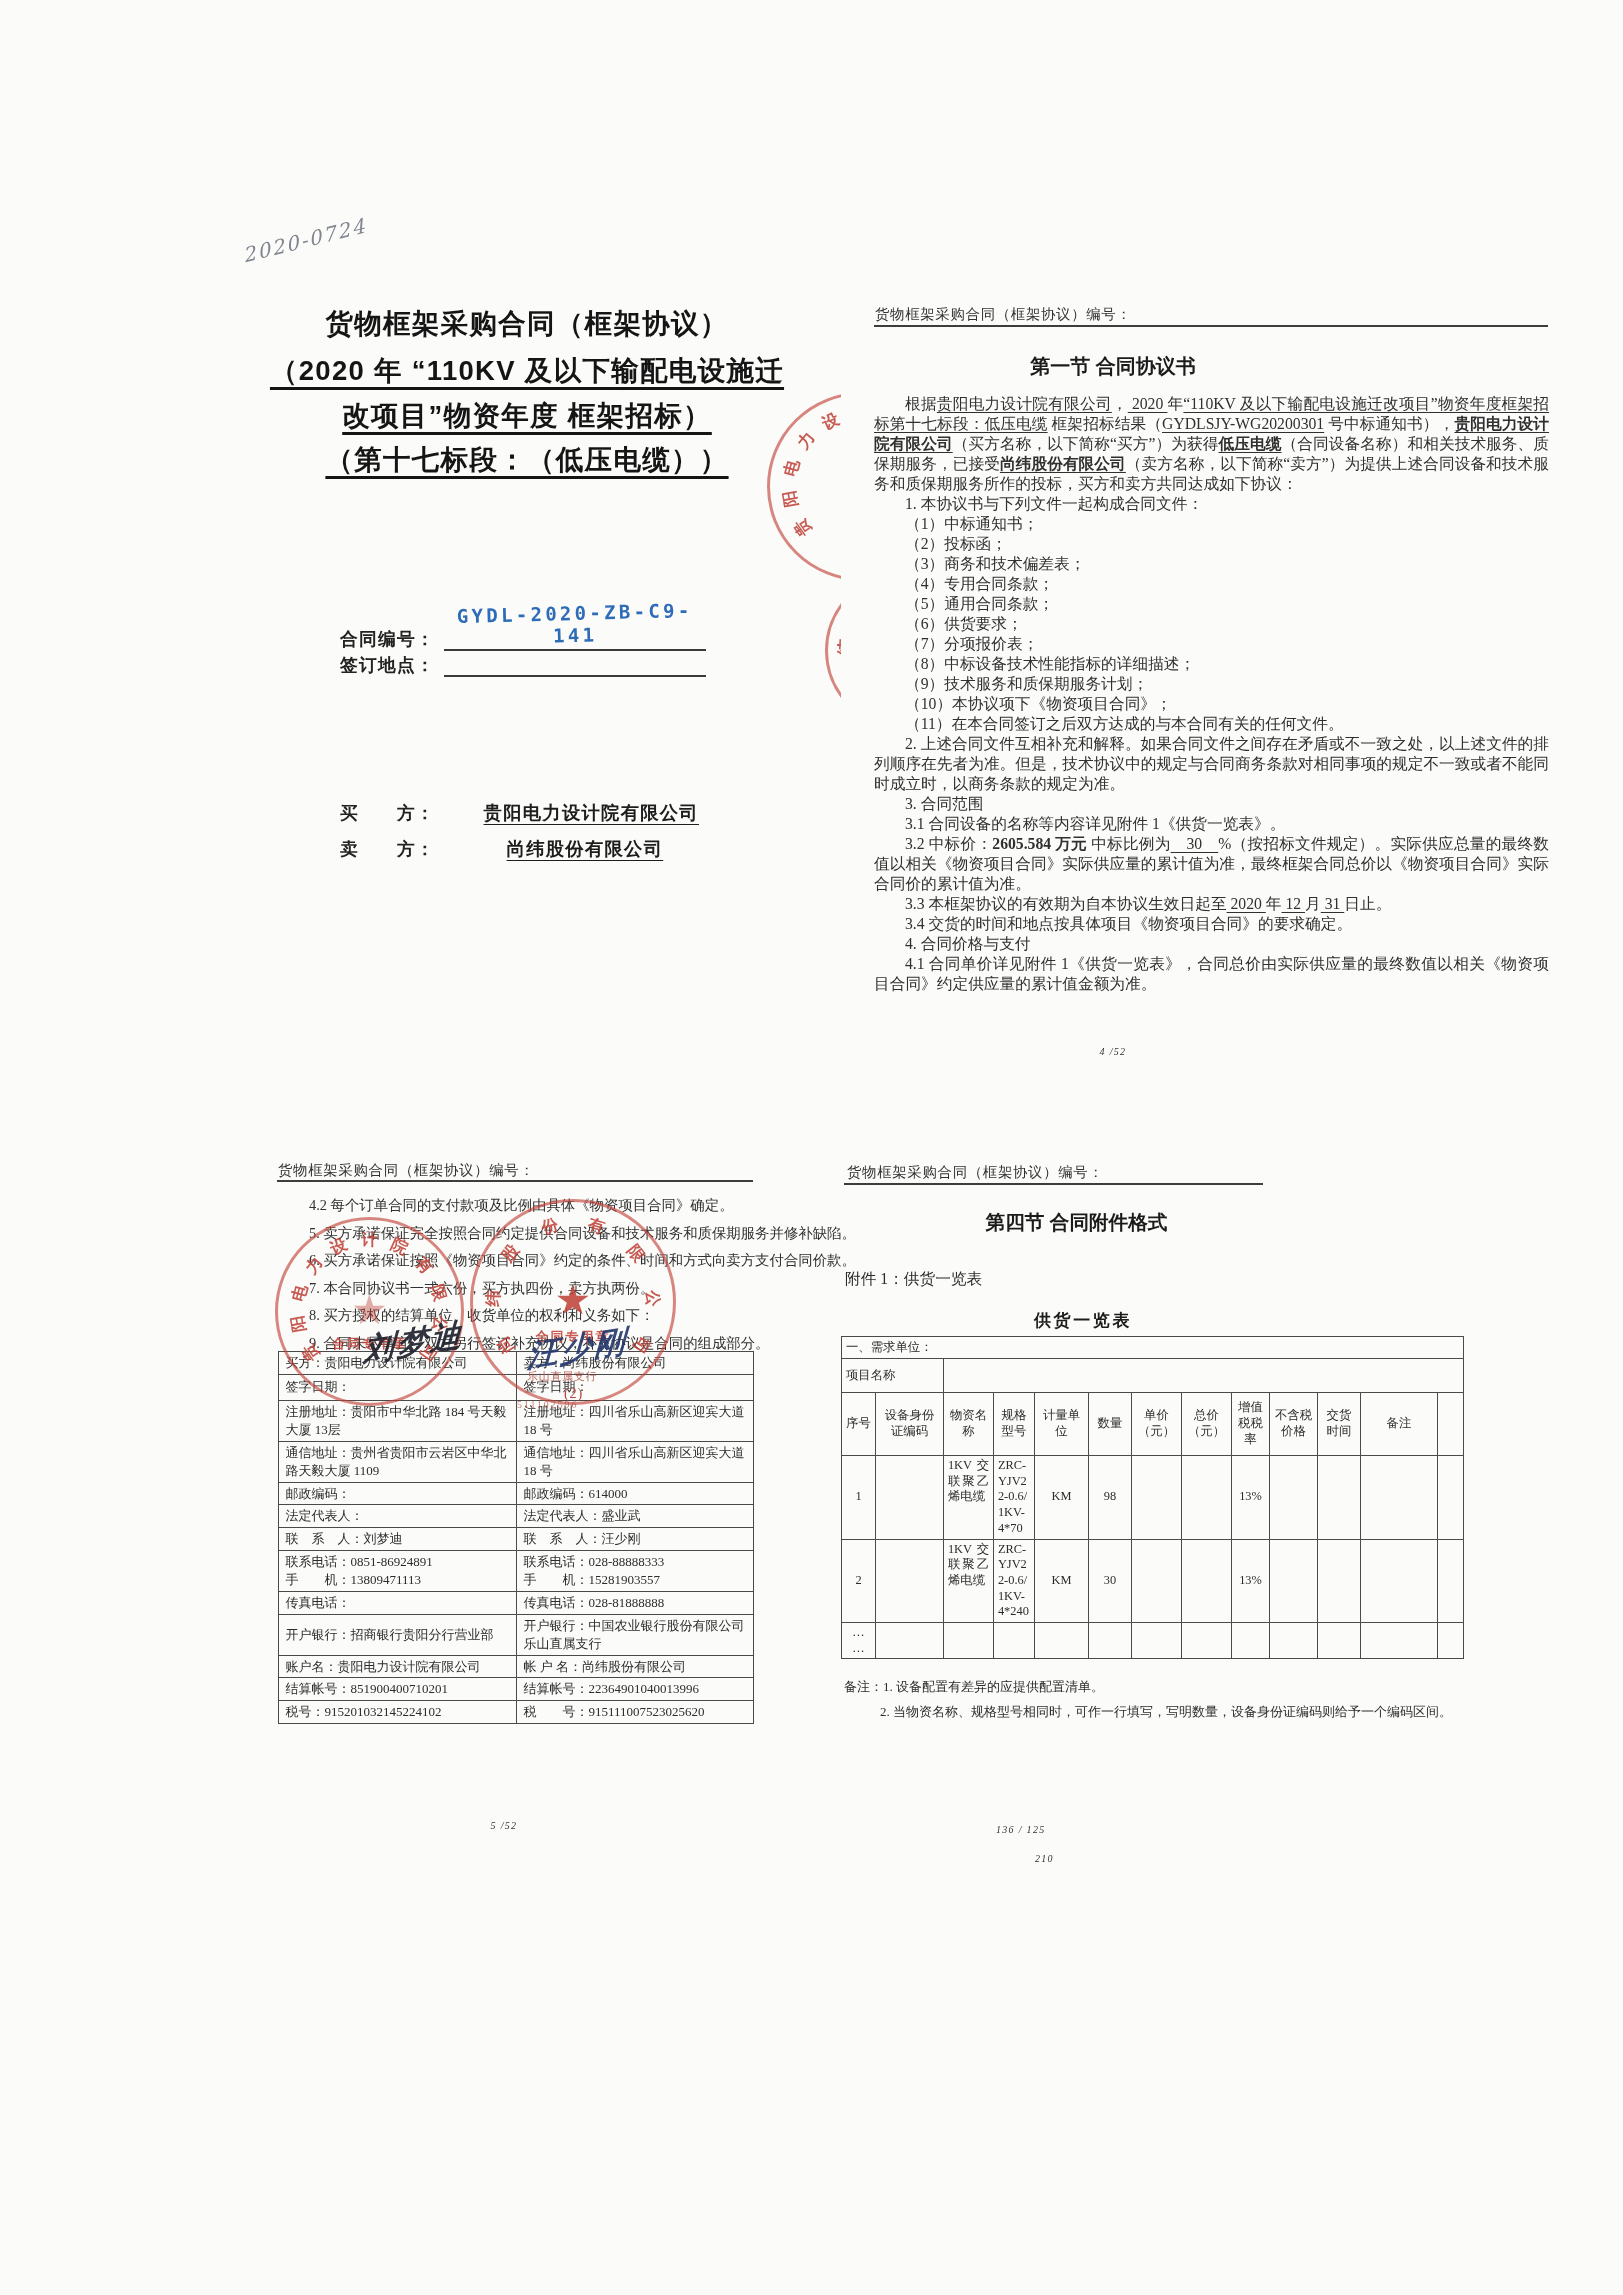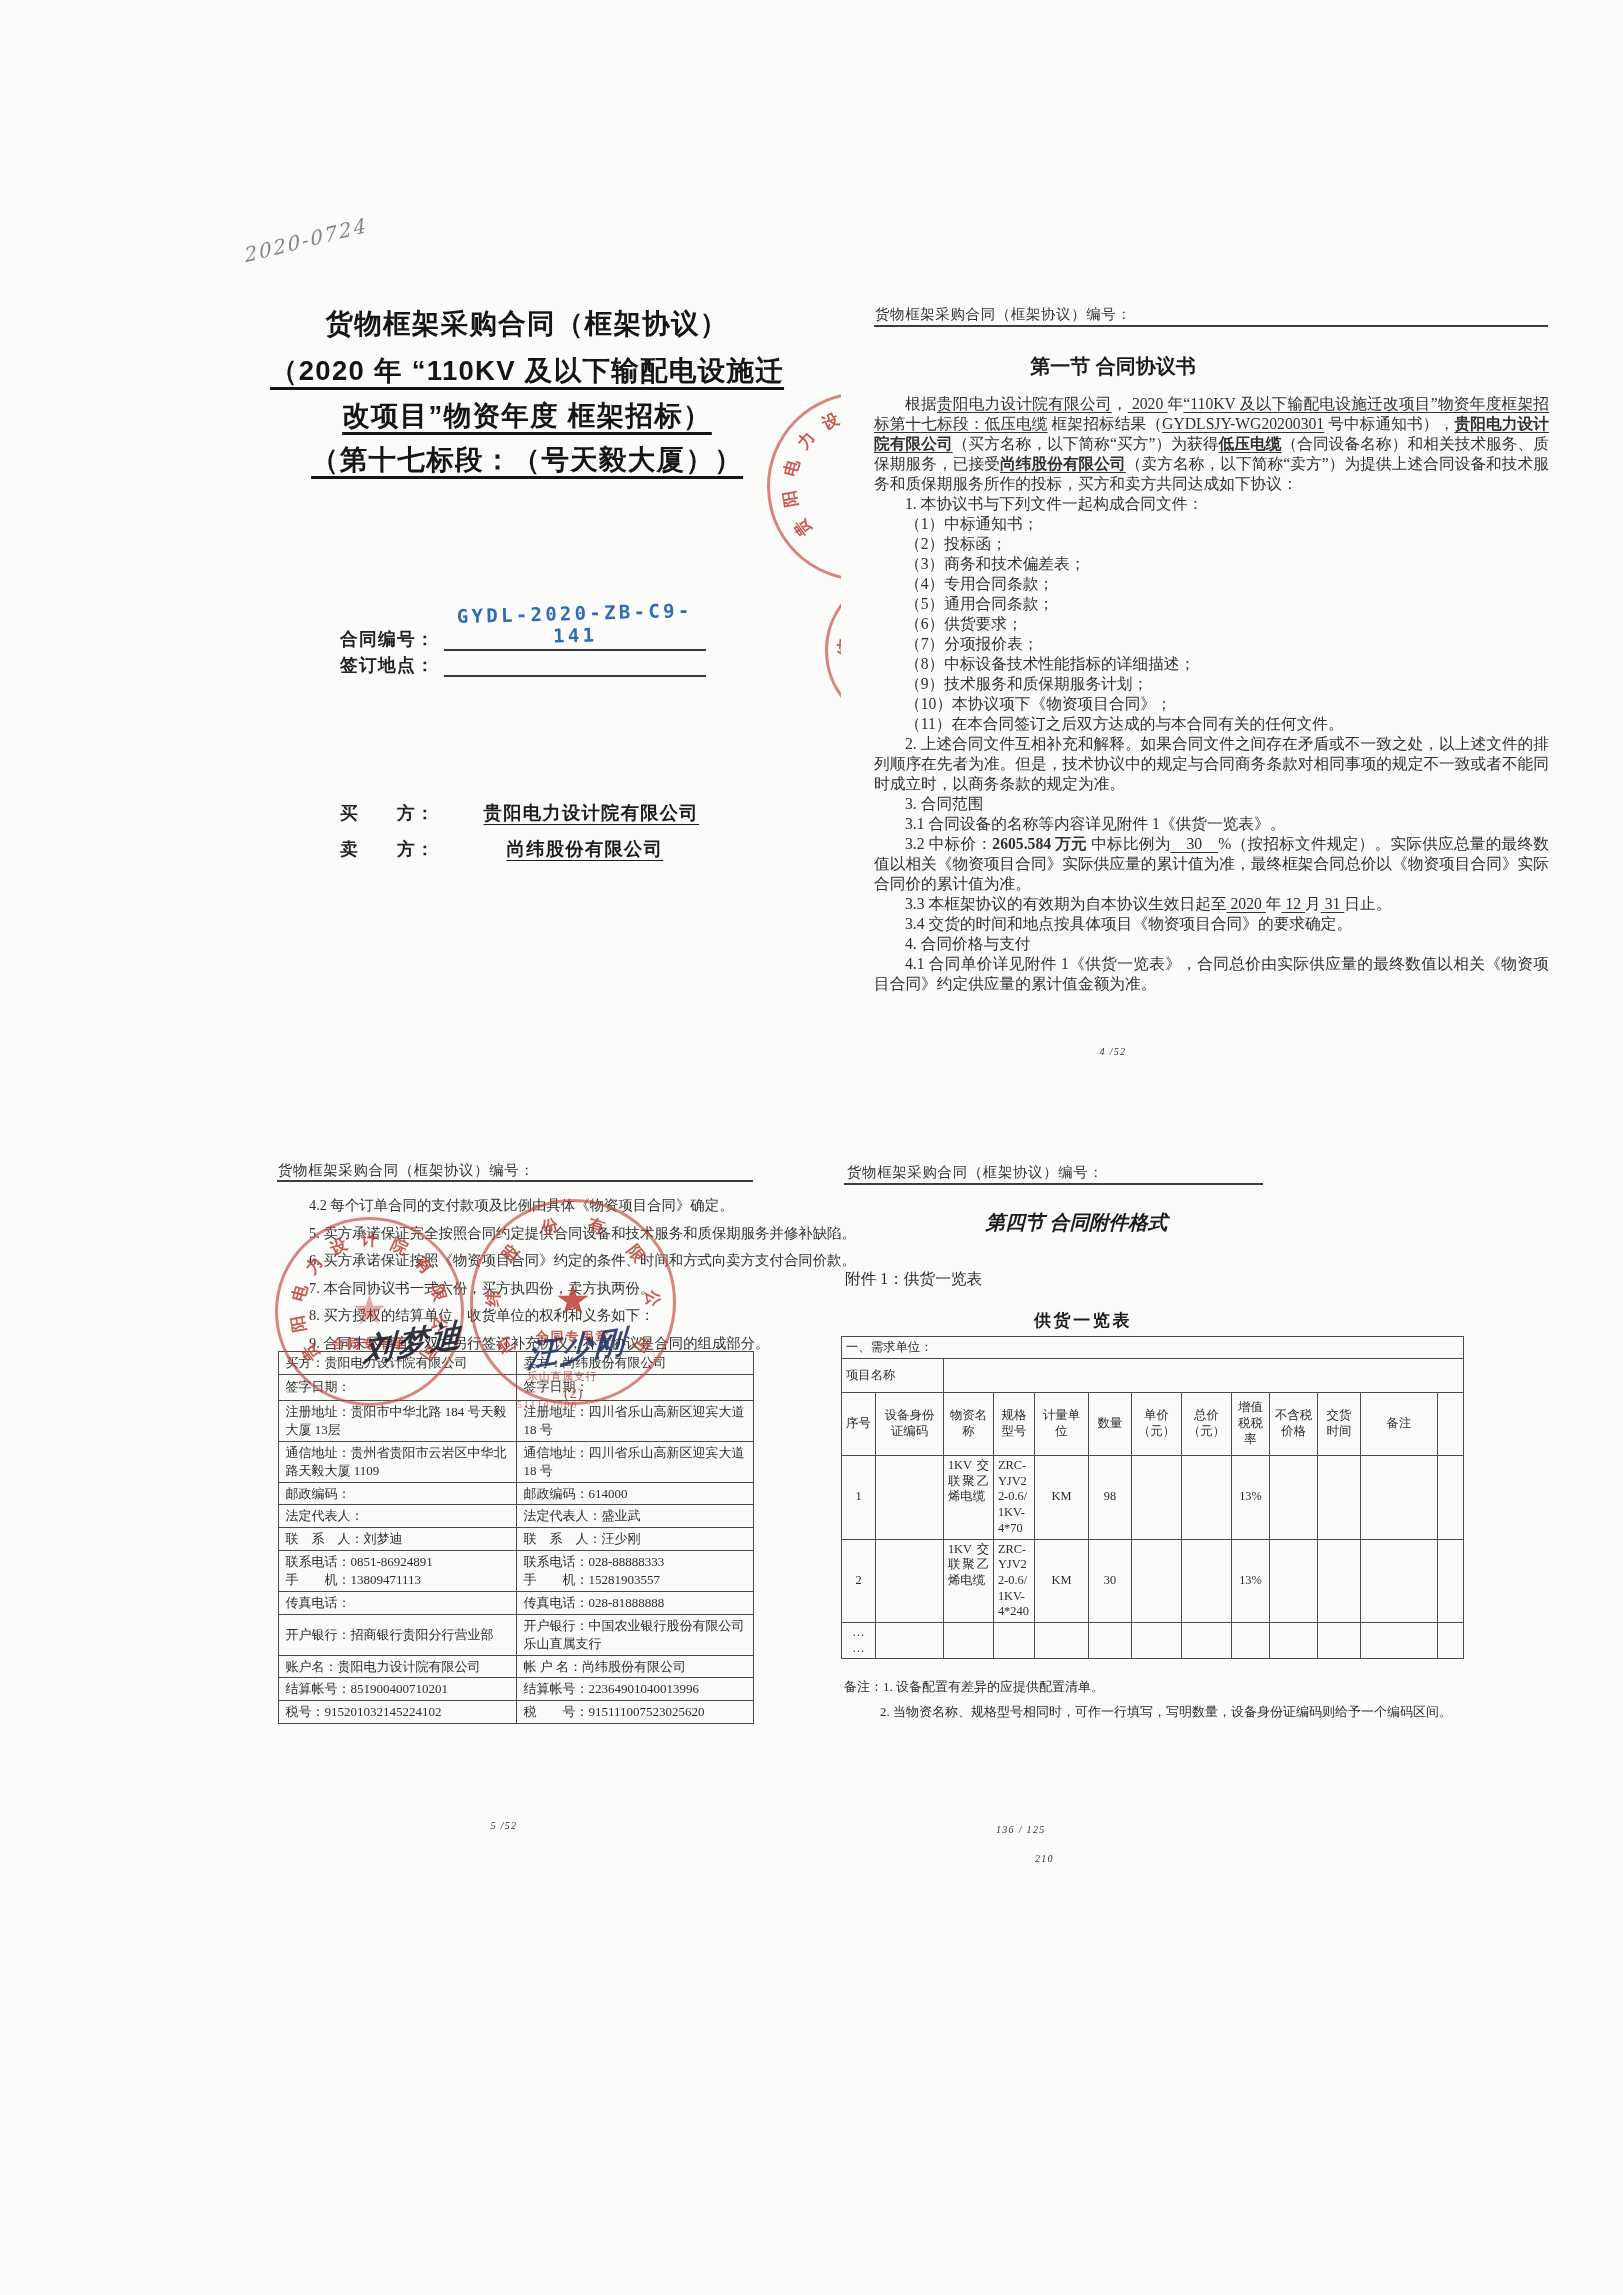--- a/index.html
+++ b/index.html
@@ -71,21 +71,21 @@
 </head>
 <body>
 
 <div id="canvas">
 
   <div class="abs handwriting" style="left:243px;top:228px;">2020-0724</div>
 
   <div class="abs cover-title" style="left:216px;top:306px;width:622px;">货物框架采购合同（框架协议）</div>
   <div class="abs cover-title" style="left:216px;top:353px;width:622px;"><span class="ulh">（2020 年 “110KV 及以下输配电设施迁</span></div>
   <div class="abs cover-title" style="left:216px;top:398px;width:622px;"><span class="ulh">改项目”物资年度 框架招标）</span></div>
-  <div class="abs cover-title" style="left:216px;top:442px;width:622px;"><span class="ulh">（第十七标段：（号天毅大厦））</span></div>
+  <div class="abs cover-title" style="left:216px;top:442px;width:622px;"><span class="ulh">（第十七标段：（低压电缆））</span></div>
 
   <div class="abs" style="left:340px;top:602px;">
     <span class="cover-lbl">合同编号：</span>
     <span class="fill" style="width:262px;margin-left:6.5px;"><span class="blue-code">GYDL-2020-ZB-C9-141</span></span>
   </div>
   <div class="abs" style="left:340px;top:649px;">
     <span class="cover-lbl">签订地点：</span>
     <span class="fill" style="width:262px;height:26px;margin-left:6.5px;"></span>
   </div>
 
@@ -259,21 +259,21 @@
   <div class="abs stamp-sub" style="left:517px;top:1399px;font-size:9.8px;opacity:.7;letter-spacing:2px;">511102596</div>
 
   <div class="sig" style="left:363px;top:1322px;color:#20242f;">刘梦迪</div>
   <div class="sig" style="left:527px;top:1328px;color:#273a6e;">汪少刚</div>
 
   <div class="abs footerpg" style="left:458px;top:1820px;width:92px;text-align:center;">5 /52</div>
 
   <div class="abs hdr" style="left:847px;top:1163px;">货物框架采购合同（框架协议）编号：</div>
   <div class="rule" style="left:844px;top:1183px;width:419px;"></div>
 
-  <div class="abs sec-title" style="left:841px;top:1209px;width:471px;font-size:19.6px;font-style:italic;">第四节  合同附件格式</div>
+  <div class="abs sec-title" style="left:841px;top:1209px;width:471px;font-size:19.6px;">第四节  合同附件格式</div>
   <div class="abs" style="left:845px;top:1269px;font-size:15.7px;color:#2b2b2b;">附件 1：供货一览表</div>
   <div class="abs sec-title" style="left:867px;top:1309px;width:432px;font-size:17px;letter-spacing:2.6px;">供货一览表</div>
 
   <table class="abs gtable" style="left:841px;top:1336px;width:622px;">
     <colgroup>
       <col style="width:34px;">
         <col style="width:68px;">
         <col style="width:50px;">
         <col style="width:41px;">
       <col style="width:54px;">

